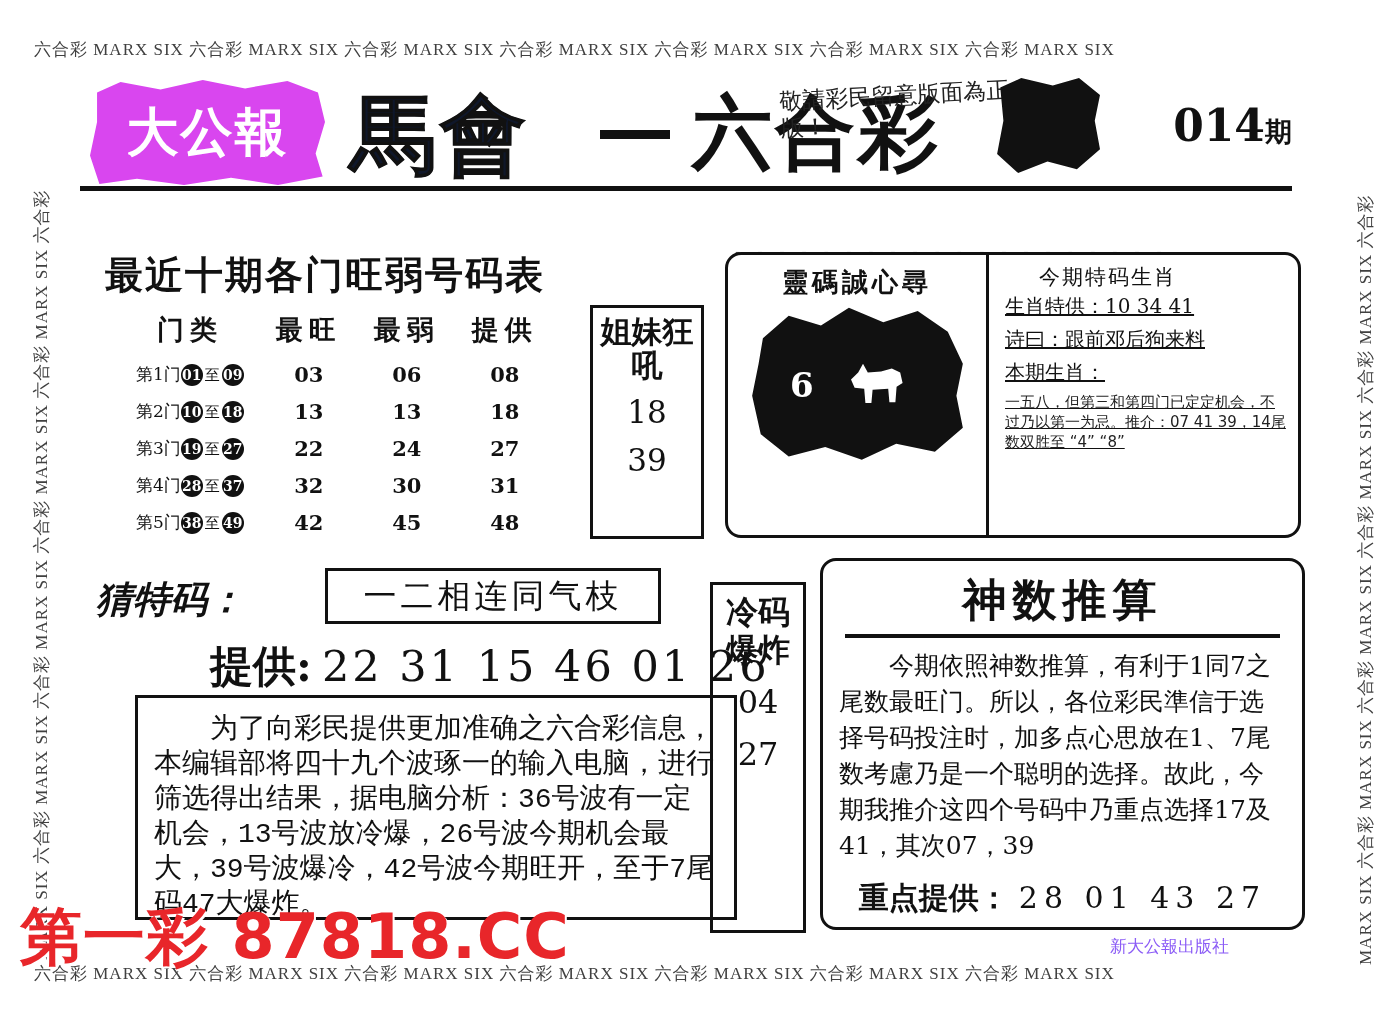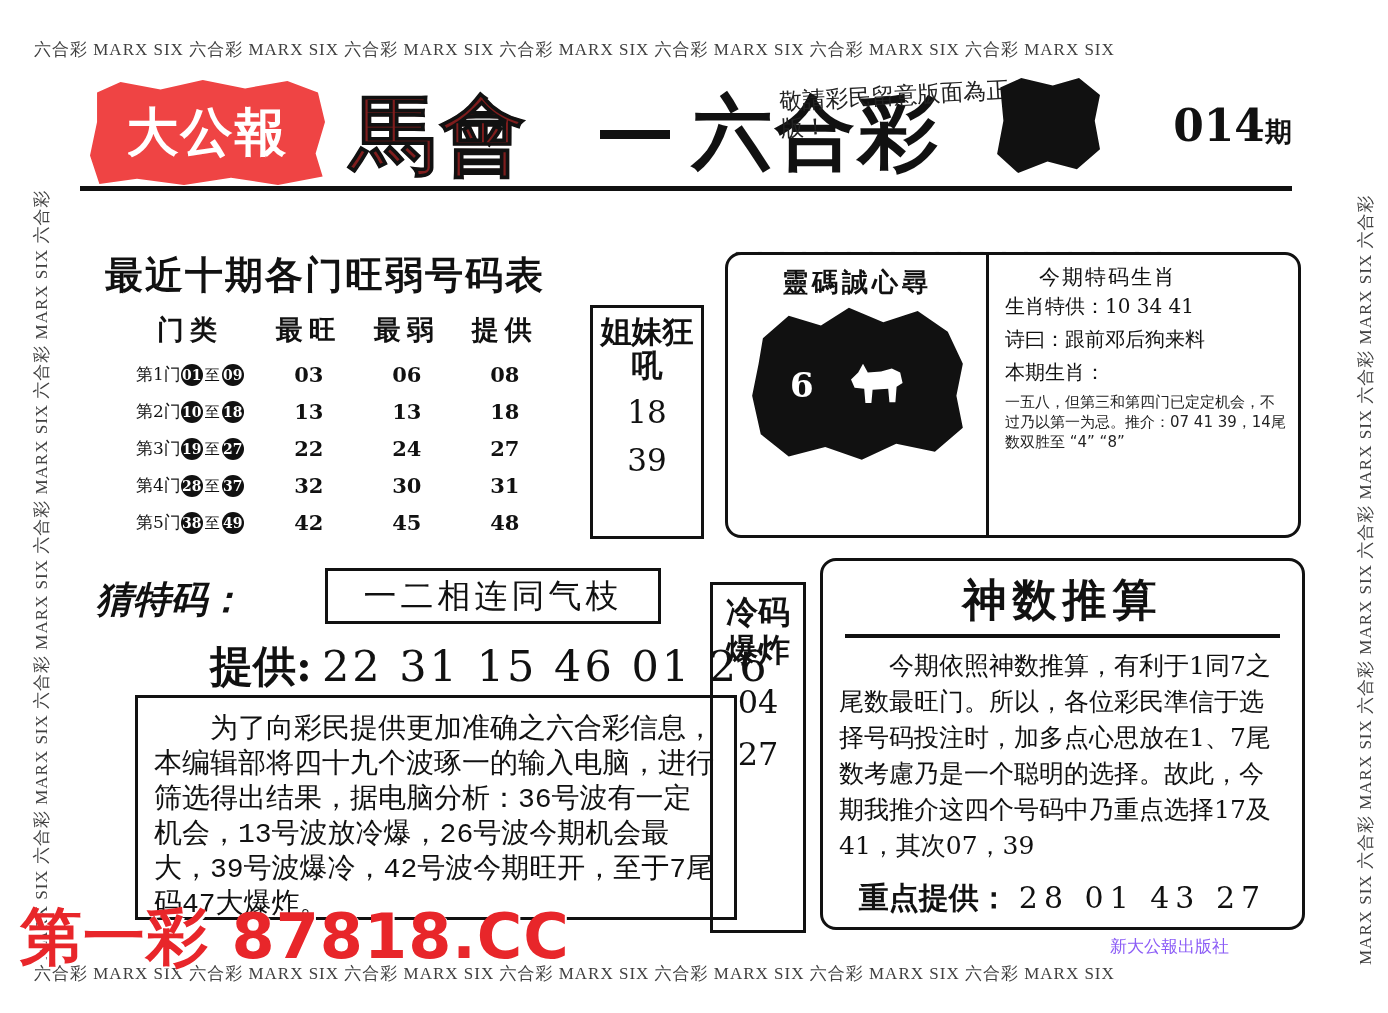--- a/index.html
+++ b/index.html
@@ -40,33 +40,33 @@
     transform-origin:left top;
     position:absolute;top:965px;left:12px;
     white-space:nowrap;font-size:17px;
     font-family:"Liberation Serif","DejaVu Serif",serif;
   }
 
   
   .masthead{position:absolute;top:70px;left:80px;width:1220px;height:125px;}
   .logo-blob{
     position:absolute;left:10px;top:10px;width:235px;height:105px;
-    background:#ef4444;
+    background:#d946ef;
     color:#fff;
     font-family:"DejaVu Serif","Liberation Serif",serif;
     font-weight:bold;font-size:52px;
     display:flex;align-items:center;justify-content:center;
     letter-spacing:2px;
     clip-path:polygon(3% 12%,13% 2%,30% 9%,48% 0%,66% 8%,84% 1%,97% 12%,100% 40%,96% 70%,99% 92%,80% 100%,60% 93%,40% 100%,20% 94%,4% 99%,0% 72%,3% 40%);
   }
   .title-ma{
     position:absolute;left:270px;top:8px;
     font-family:"DejaVu Serif","Liberation Serif",serif;
     font-weight:bold;font-size:86px;letter-spacing:4px;
-    color:#7f1d1d;
+    color:#0f172a;
     -webkit-text-stroke:1px #111;
   }
   .title-dash{
     position:absolute;left:520px;top:60px;width:70px;height:9px;background:#111;
   }
   .title-liuhe{
     position:absolute;left:612px;top:10px;
     font-family:"DejaVu Serif","Liberation Serif",serif;
     font-weight:bold;font-size:80px;letter-spacing:3px;color:#111;
   }
@@ -178,21 +178,21 @@
     clip-path:polygon(6% 22%,18% 8%,33% 14%,46% 3%,62% 12%,78% 5%,92% 18%,99% 38%,96% 58%,99% 78%,86% 93%,68% 88%,52% 98%,35% 90%,18% 96%,5% 82%,1% 58%,4% 38%);
   }
   .blot .num{
     position:absolute;left:40px;top:62px;color:#fff;font-size:34px;font-weight:bold;
     font-family:"DejaVu Serif","Liberation Serif",serif;
   }
   .blot .animal{
     position:absolute;left:95px;top:55px;width:60px;height:48px;background:#fff;
     clip-path:polygon(10% 45%,22% 30%,30% 12%,38% 30%,60% 28%,78% 22%,92% 30%,96% 52%,86% 60%,84% 92%,74% 92%,72% 64%,46% 66%,44% 94%,34% 94%,32% 64%,16% 62%);
   }
-  .ling .right{flex:1;padding:38px 12px 0 16px;box-sizing:border-box;position:relative;}
+  .ling .right{flex:1;padding:38px 12px 0 16px;box-sizing:border-box;position:relative;text-decoration:underline;}
   .ling .right .h{
     position:absolute;top:8px;left:50px;
     font-family:"DejaVu Serif","Liberation Serif",serif;font-size:21px;letter-spacing:2px;
   }
   .ling .right p{margin:0 0 6px;font-family:"DejaVu Serif","Liberation Serif",serif;font-size:20px;}
   .ling .right .small{font-size:15px;line-height:20px;color:#222;margin-top:6px;}
 
   
   .cold{
     position:absolute;left:710px;top:582px;width:90px;height:345px;border:3px solid #111;

